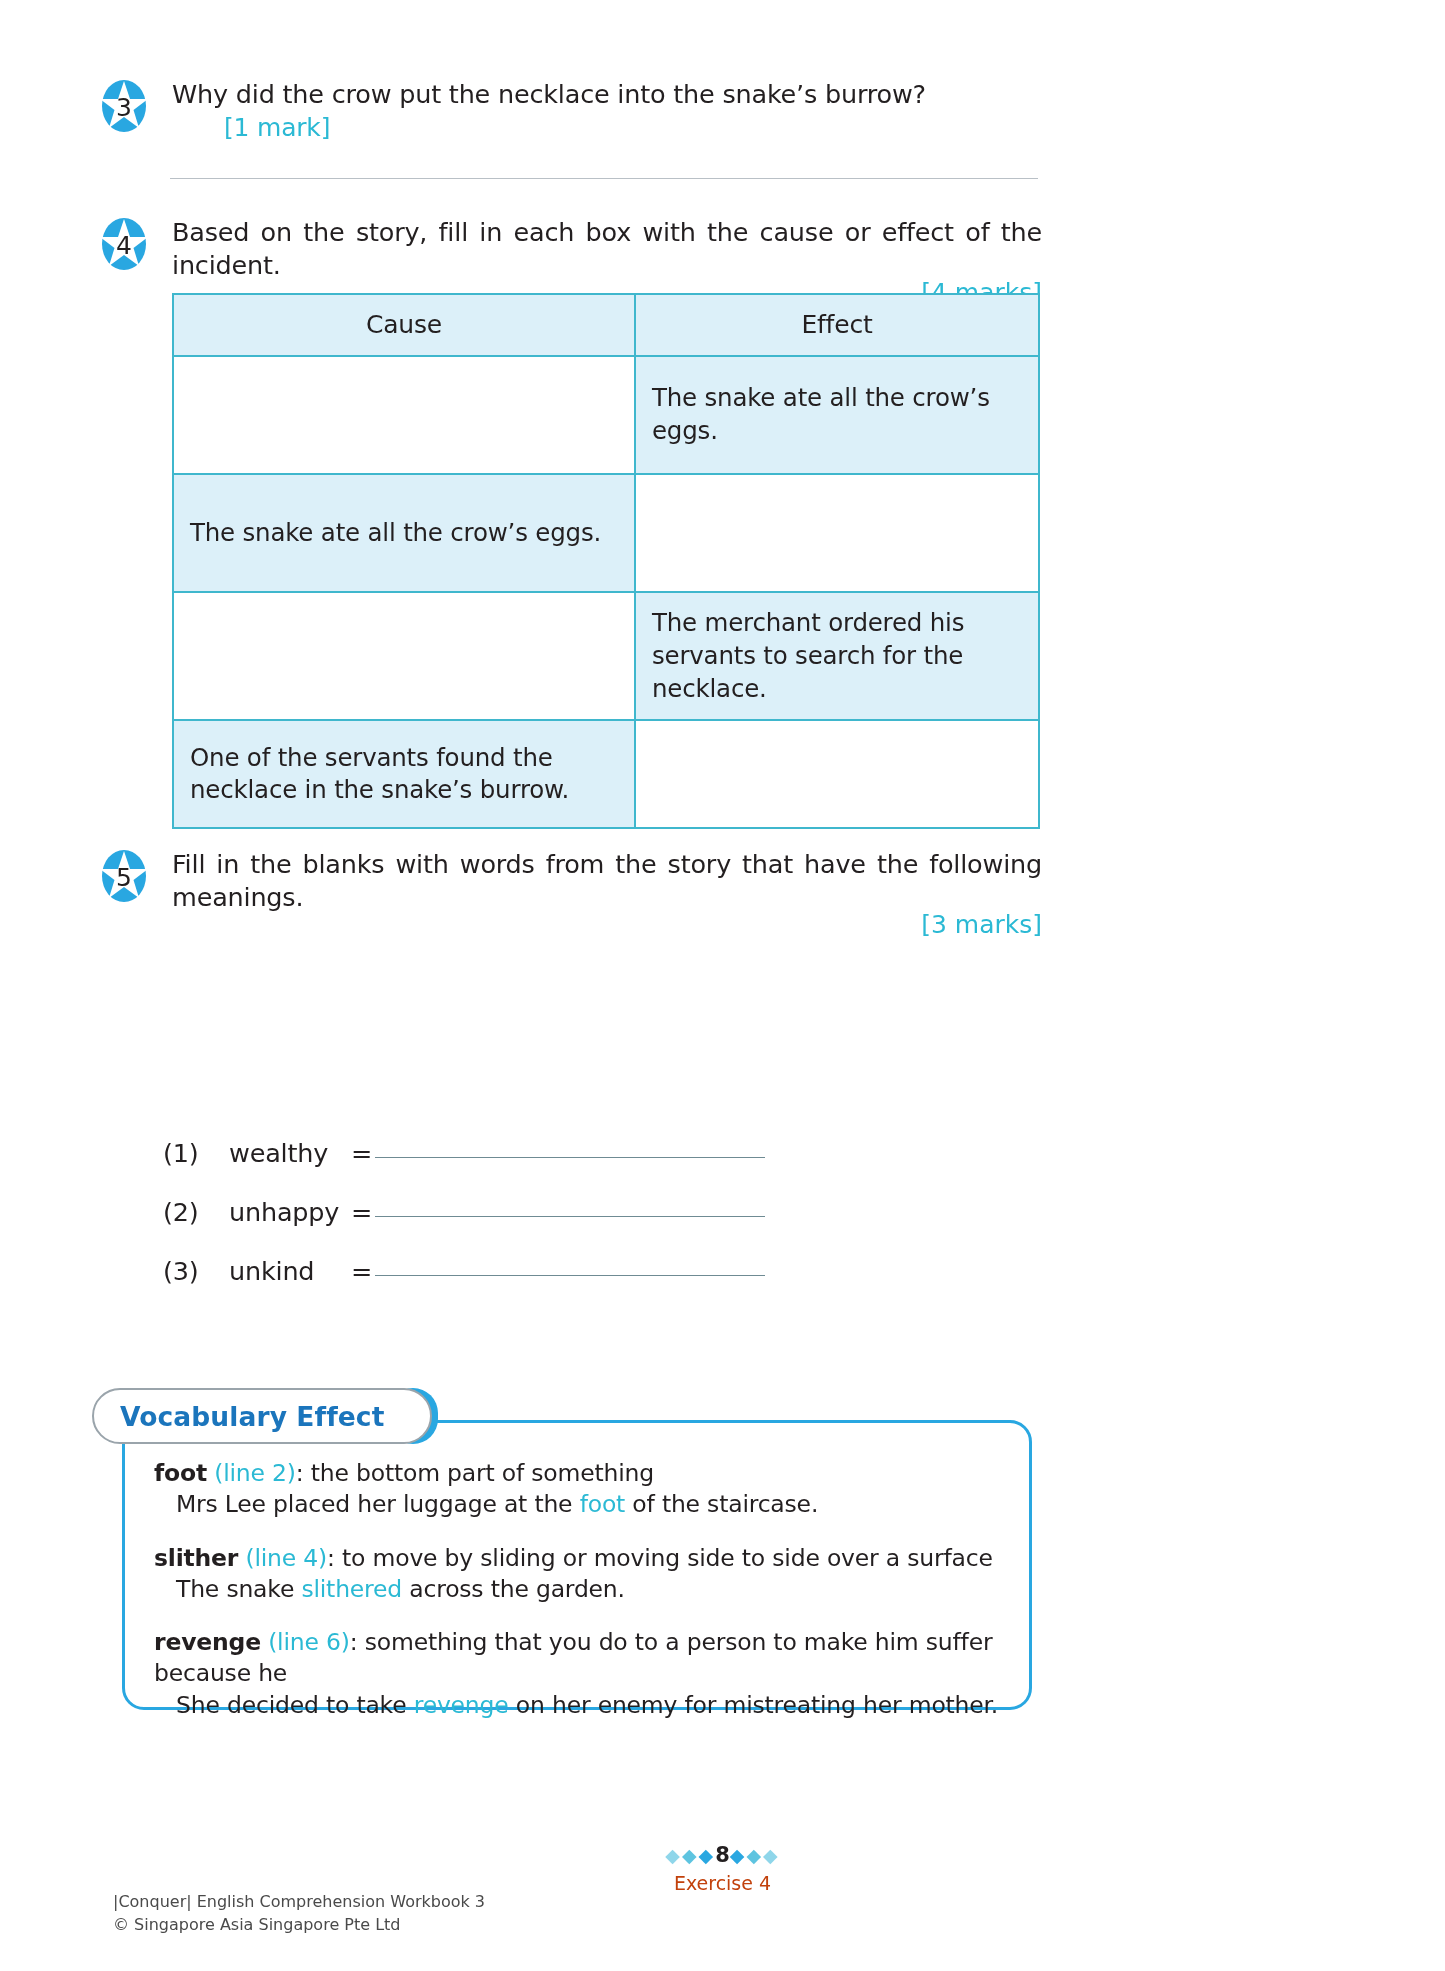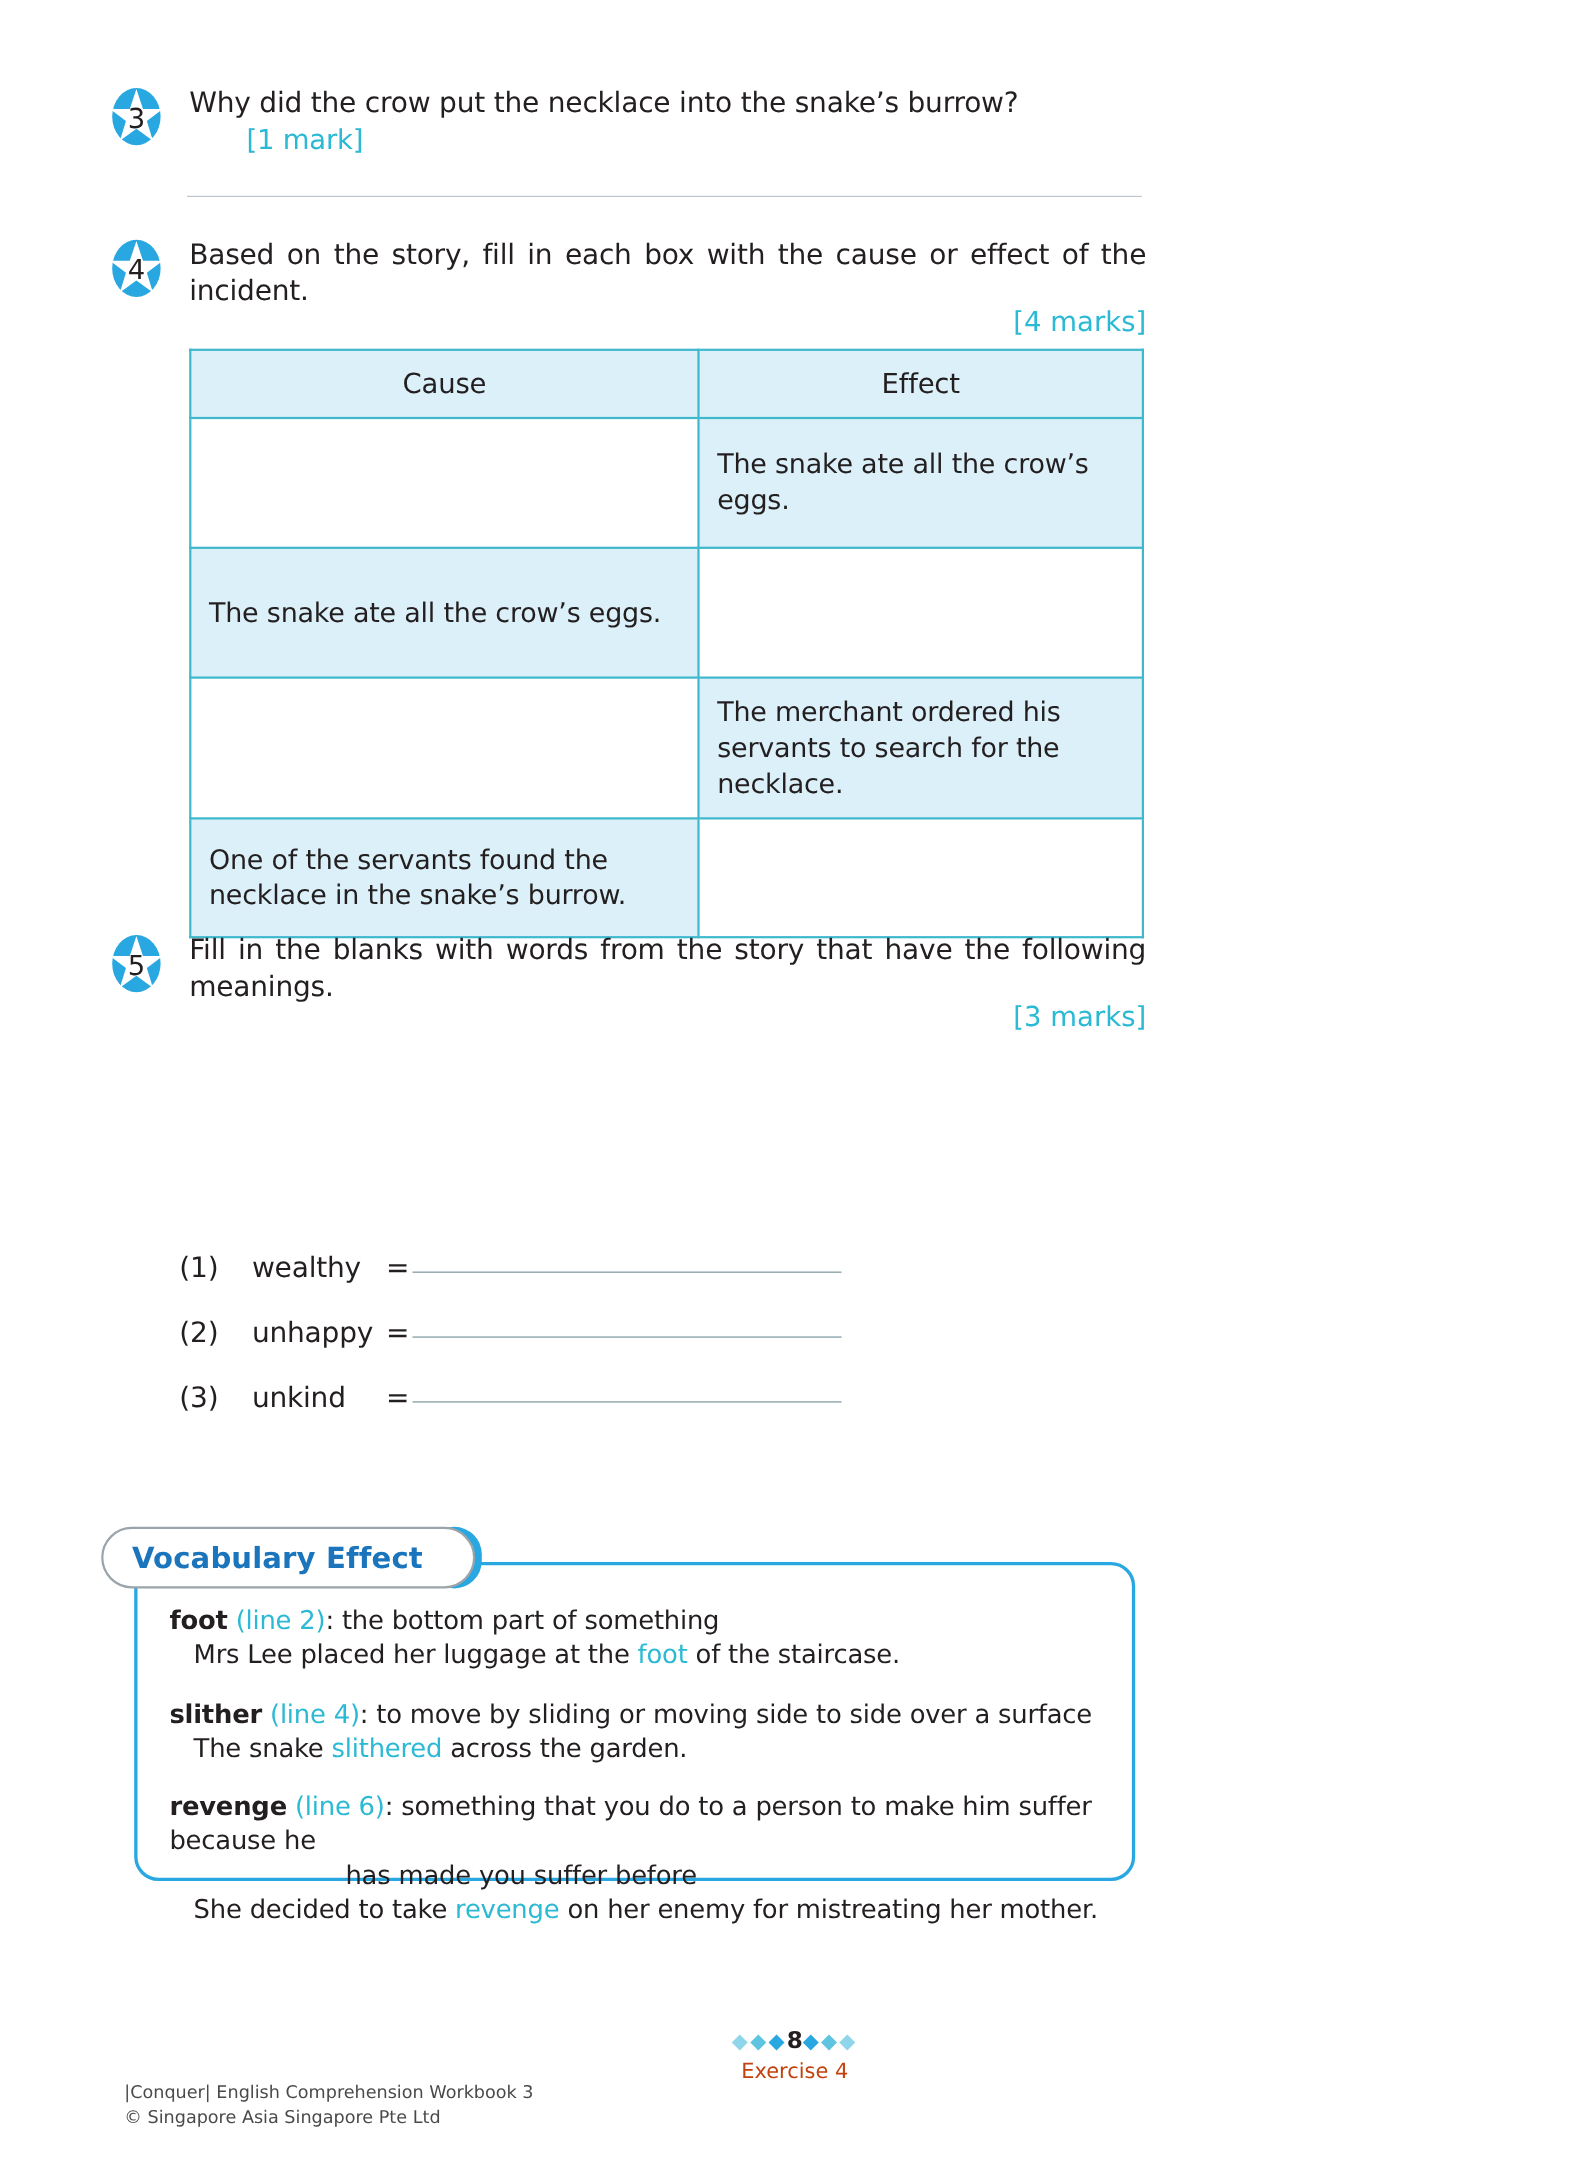--- a/index.html
+++ b/index.html
@@ -106,21 +106,21 @@
     top: 178px;
     width: 868px;
     height: 1px;
     background: #b9c0c6;
   }
 
   
   .ce-table {
     position: absolute;
     left: 172px;
-    top: 317px;
+    top: 293px;
     width: 866px;
     border-collapse: collapse;
     table-layout: fixed;
     padding-left: 38px;
   }
   .ce-table td, .ce-table th {
     border: 2px solid #3fb7cd;
     padding: 14px 16px;
     font-size: 24.5px;
     line-height: 1.34;
@@ -413,21 +413,20 @@
 
       <div class="vb-entry">
         <span class="vb-head">slither</span>
         <span class="vb-line-ref">(line 4)</span><span>: to move by sliding or moving side to side over a surface</span>
         <span class="vb-example"><span>The snake </span><span class="vb-hl">slithered</span><span> across the garden.</span></span>
       </div>
 
       <div class="vb-entry">
         <span class="vb-head">revenge</span>
         <span class="vb-line-ref">(line 6)</span><span>: something that you do to a person to make him suffer because he</span>
-        <span class="vb-cont">has made you suffer before</span>
         <span class="vb-example"><span>She decided to take </span><span class="vb-hl">revenge</span><span> on her enemy for mistreating her mother.</span></span>
       </div>
 
     </div>
   </div>
 
   <div class="footer-center">
     <div class="pg-row">
       <span class="dia">◆</span><span class="dia d2">◆</span><span class="dia d3">◆</span><span class="pg-num">8</span><span class="dia d3">◆</span><span class="dia d2">◆</span><span class="dia">◆</span>
     </div>

